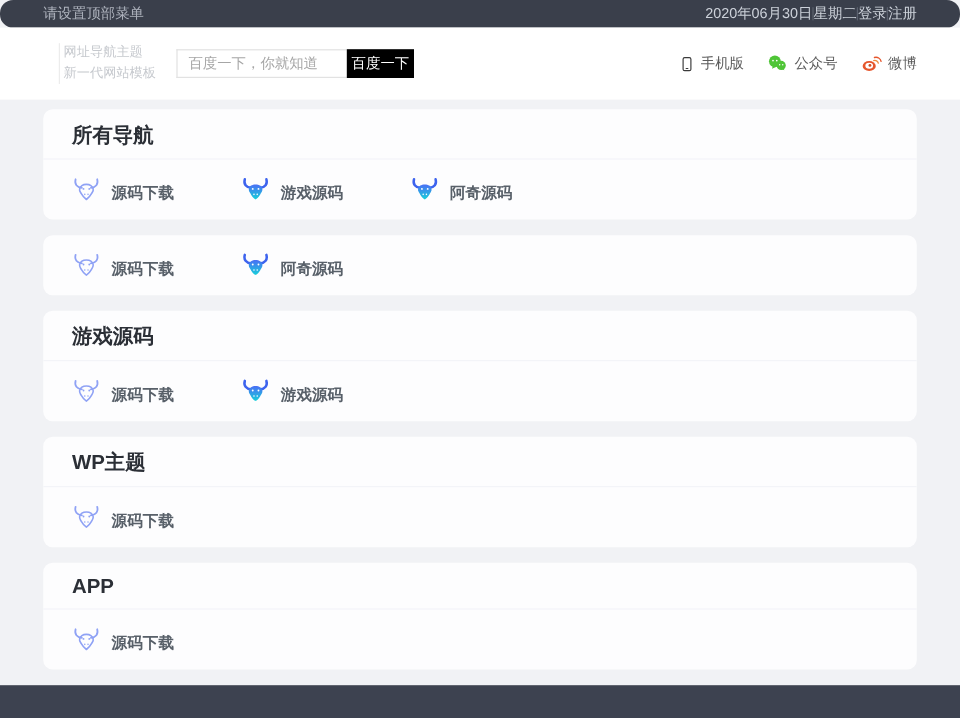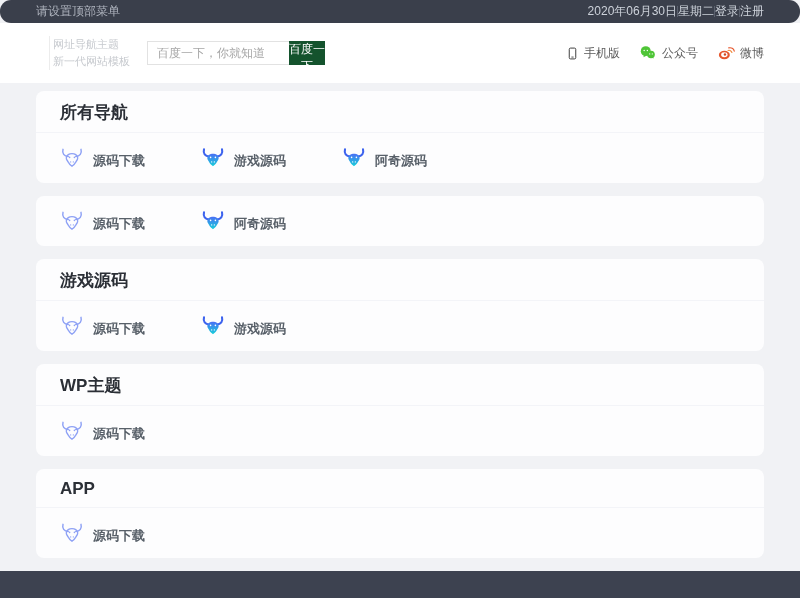--- a/index.html
+++ b/index.html
@@ -22,21 +22,21 @@
   
   .header { background:#ffffff; height:60px; }
   .header .container { height:100%; display:flex; align-items:center; }
   .site-title { font-size:23px; font-weight:bold; color:#1f2125; letter-spacing:1px; white-space:nowrap; }
   .tagline { margin-left:13px; padding-left:3px; border-left:1px solid #ececec;
              font-size:11px; color:#c6c9ce; line-height:1.55; white-space:nowrap; }
   .search { margin-left:17px; display:flex; align-items:center; }
   .search input { width:142px; height:24px; border:1px solid #e2e2e2; border-right:none;
                   padding:0 9px; font-size:12px; color:#333; outline:none; }
   .search input::placeholder { color:#a6a6a6; }
-  .search button { width:36px; height:24px; border:none; background:#14532d; color:#fff;
+  .search button { width:56px; height:24px; border:none; background:#000000; color:#fff;
                    font-size:12px; cursor:pointer; font-family:inherit; }
   .quick-links { margin-left:auto; display:flex; align-items:center; gap:19px; }
   .quick-link { display:flex; align-items:center; gap:5px; font-size:12px; color:#5c5c5c; cursor:pointer;justify-content:flex-end; }
   .quick-link svg { display:block; }
 
   
   .main { padding:8px 0 0; }
   .section-card { background:#fdfdfe; border-radius:8px; margin-bottom:13px; overflow:hidden; }
   .section-title-row { padding:10px 24px 8px; border-bottom:1px solid #f3f4f8; }
   .section-title { font-size:17px; font-weight:bold; color:#2b2f36; }

